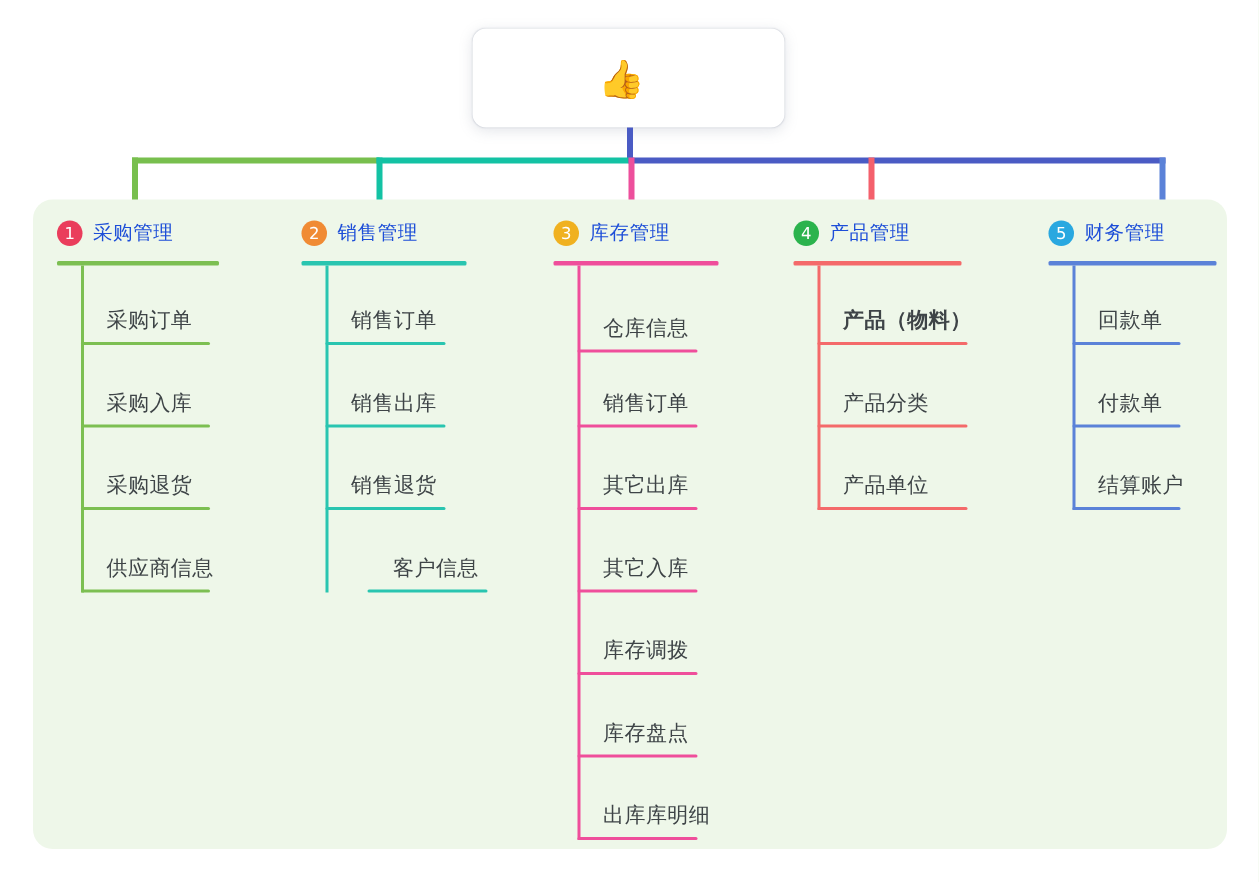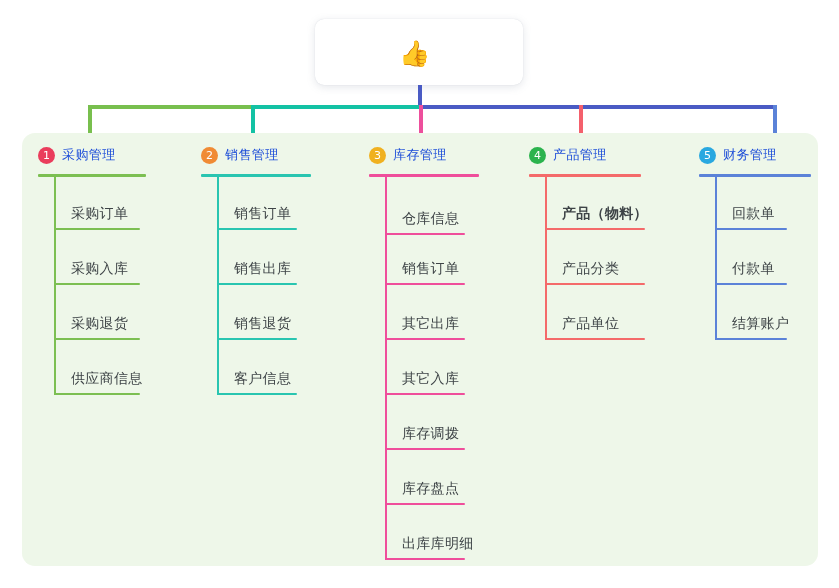--- a/index.html
+++ b/index.html
@@ -165,21 +165,21 @@
           <div class="leaf-rule" style="width: 80px; background: rgb(41, 197, 176);"></div>
         </div>
         <div class="leaf" style="top: 120px; width: 80px; height: 32px;">
           <span class="leaf-label">销售出库</span>
           <div class="leaf-rule" style="width: 80px; background: rgb(41, 197, 176);"></div>
         </div>
         <div class="leaf" style="top: 175px; width: 80px; height: 32px;">
           <span class="leaf-label">销售退货</span>
           <div class="leaf-rule" style="width: 80px; background: rgb(41, 197, 176);"></div>
         </div>
-        <div class="leaf" style="top: 230px; width: 80px; height: 32px;">
+        <div class="leaf" style="top: 230px; width: 80px; height: 32px; margin-left: 28px;">
           <span class="leaf-label">客户信息</span>
           <div class="leaf-rule" style="width: 80px; background: rgb(41, 197, 176);"></div>
         </div>
       </div>
       <div class="column" style="left: 369px; top: 133px;">
         <div class="col-head">
           <span class="badge" style="background: rgb(240, 177, 32);">3</span>
           <span class="col-title">库存管理</span>
         </div>
         <div class="col-rule" style="width: 110px; background: rgb(239, 78, 155);"></div>

